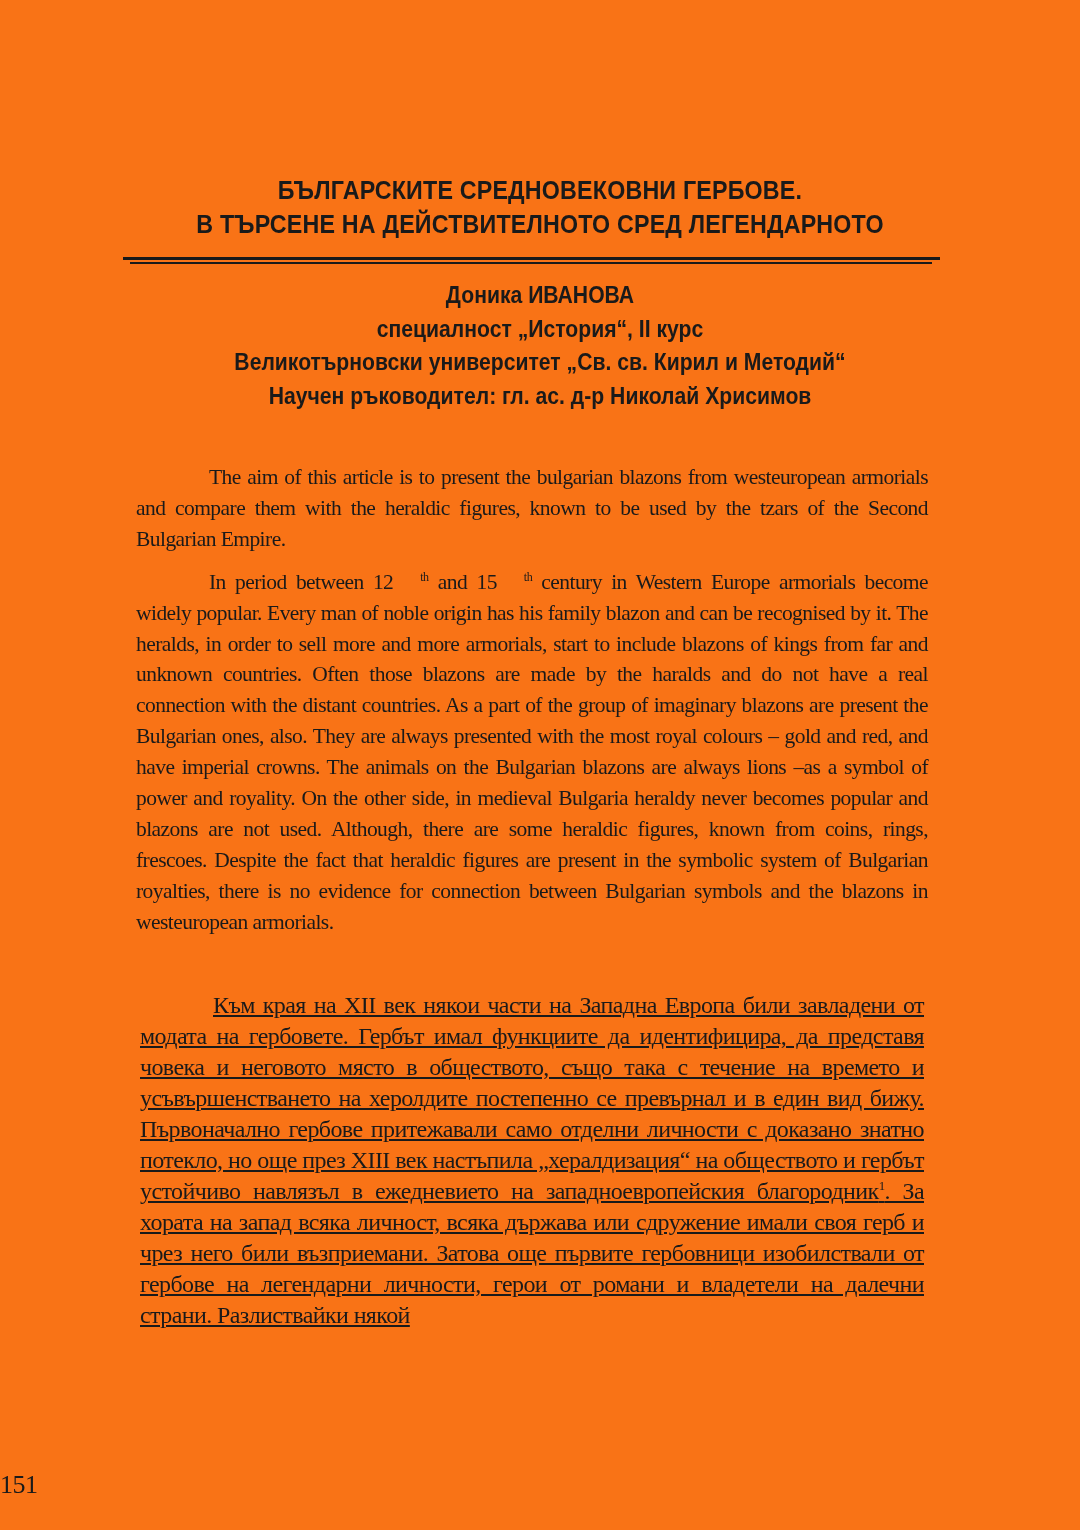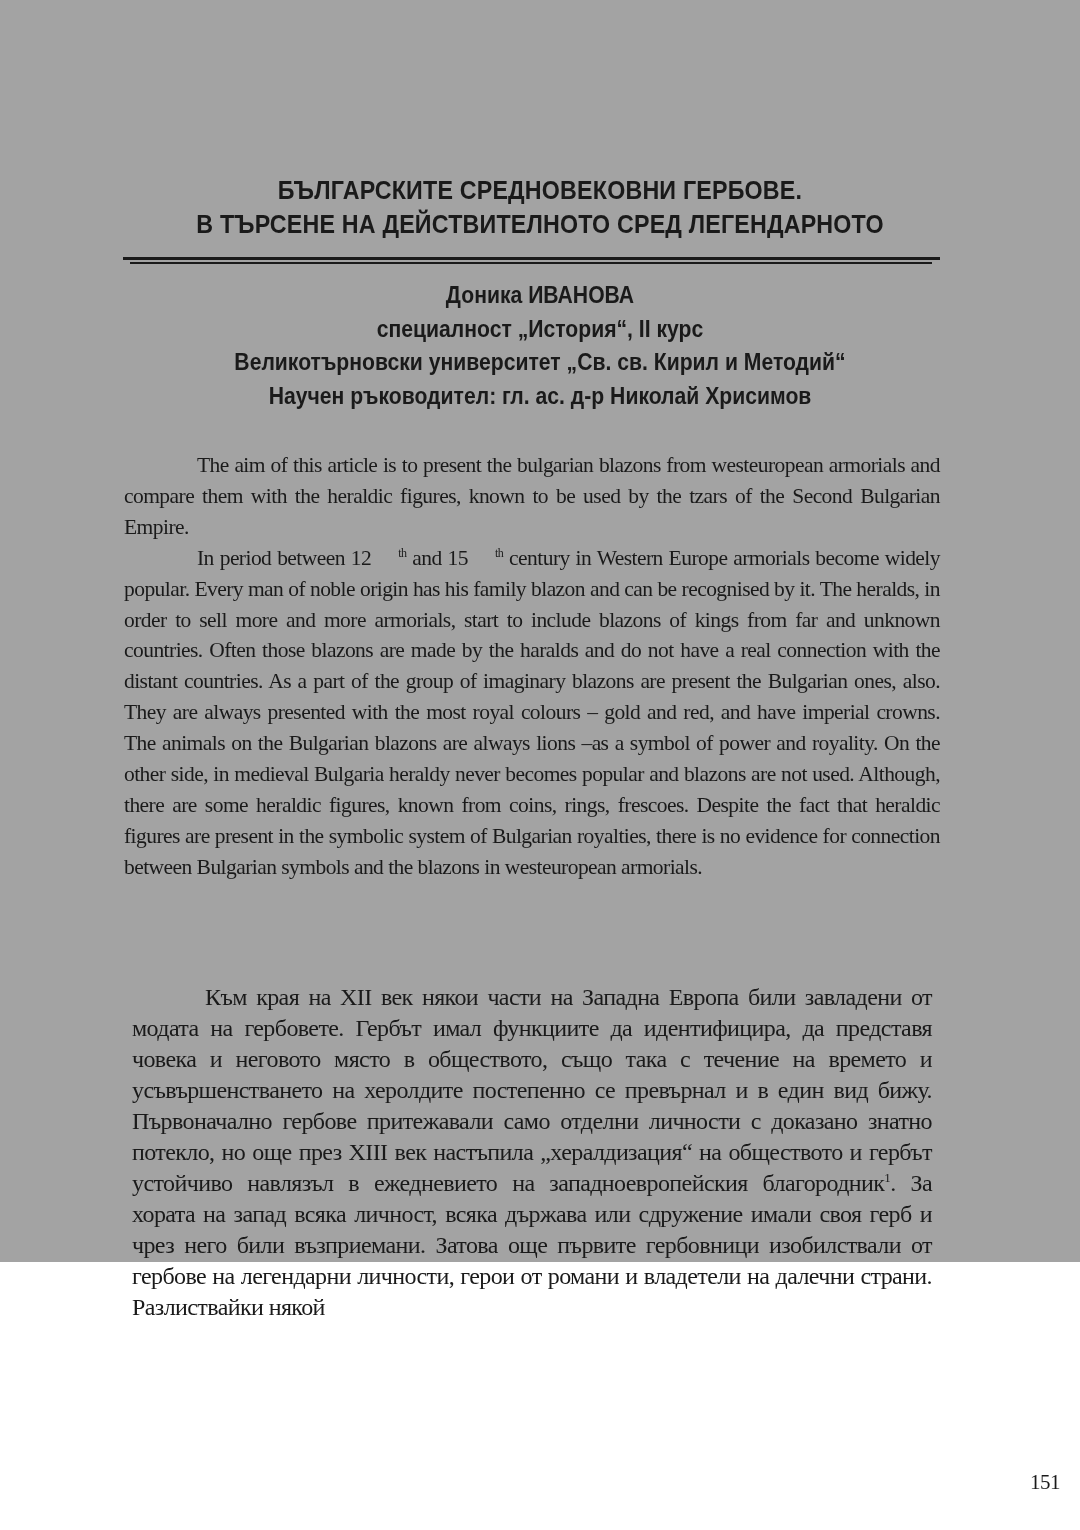--- a/index.html
+++ b/index.html
@@ -1,45 +1,45 @@
 <!DOCTYPE html>
 <html><head>
 <meta charset="utf-8">
 <style>
   html, body { margin: 0; padding: 0; background: #ffffff; }
   body { width: 1080px; height: 1530px; position: relative; overflow: hidden; color: #1a1a1a; }
-  .page { position: absolute; left: 0; top: 0; width: 1080px; height: 1262px; background: #a3a3a3; }
+  .page { position: absolute; left: 0; top: 0; width: 1080px; height: 1530px; background: #f97316; }
 
   .title-block { position: absolute; left: 110px; top: 173px; width: 860px; text-align: center;
     font-family: "Liberation Sans", sans-serif; font-weight: bold; font-size: 25px; line-height: 34px;
     letter-spacing: 0.2px; transform: scaleX(0.93); transform-origin: center top; }
   .title-block div { white-space: nowrap; }
 
   .rule-top { position: absolute; left: 123px; top: 257px; width: 817px; height: 3px; background: #1a1a1a; }
   .rule-bottom { position: absolute; left: 130px; top: 262px; width: 802px; height: 1.5px; background: #1a1a1a; }
 
   .author-block { position: absolute; left: 100px; top: 279px; width: 880px; text-align: center;
     font-family: "Liberation Sans", sans-serif; font-weight: bold; font-size: 23px; line-height: 33.5px;
     transform: scaleX(0.92); transform-origin: center top; }
   .author-block div { white-space: nowrap; }
 
   .abstract { position: absolute; left: 124px; top: 450px; width: 816px;
     font-family: "Liberation Serif", serif; font-size: 21.5px; line-height: 30.9px;
     text-align: justify; letter-spacing: -0.55px; word-spacing: 0px; }
-  .abstract p { margin: 0; text-indent: 73px; }
+  .abstract p { margin: 12px; text-indent: 73px; }
   .abstract sup { font-size: 12px; line-height: 0; vertical-align: 8px; padding-left: 27px; }
 
   .body-text { position: absolute; left: 124px; top: 974px; width: 816px;
     font-family: "Liberation Serif", serif; font-size: 24px; line-height: 31px;
     text-align: justify; letter-spacing: -0.6px; }
-  .body-text p { margin: 8px; text-indent: 73px; }
+  .body-text p { margin: 16px; text-indent: 73px; text-decoration: underline; }
   .body-text sup { font-size: 13px; line-height: 0; vertical-align: 9px; }
 
-  .page-number { position: absolute; left: 0; top: 1470px; width: 1060px; text-align: right;
-    font-family: "Liberation Serif", serif; font-size: 21px; letter-spacing: -0.5px; }
+  .page-number { position: absolute; left: 0; top: 1470px; width: 1060px; text-align: left;
+    font-family: "Liberation Serif", serif; font-size: 26px; letter-spacing: -0.5px; }
 </style>
 </head>
 <body>
 
 <div class="page">
 
   <div class="title-block">
     <div>БЪЛГАРСКИТЕ СРЕДНОВЕКОВНИ ГЕРБОВЕ.</div>
     <div>В ТЪРСЕНЕ НА ДЕЙСТВИТЕЛНОТО СРЕД ЛЕГЕНДАРНОТО</div>
   </div>

